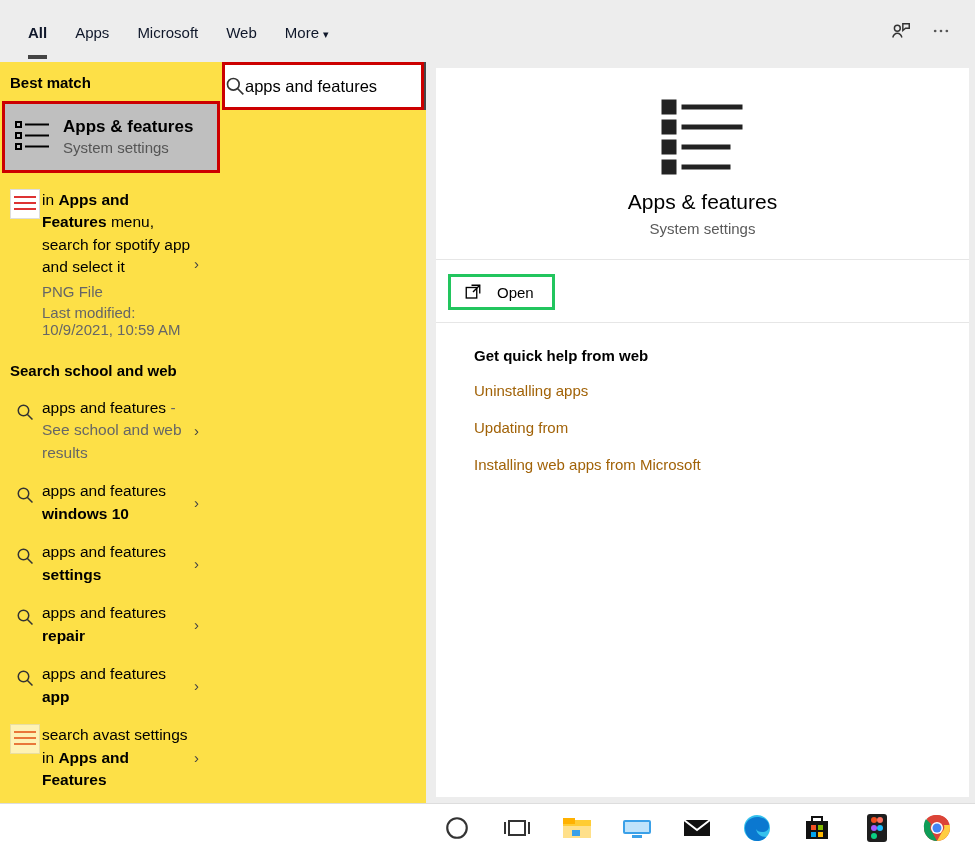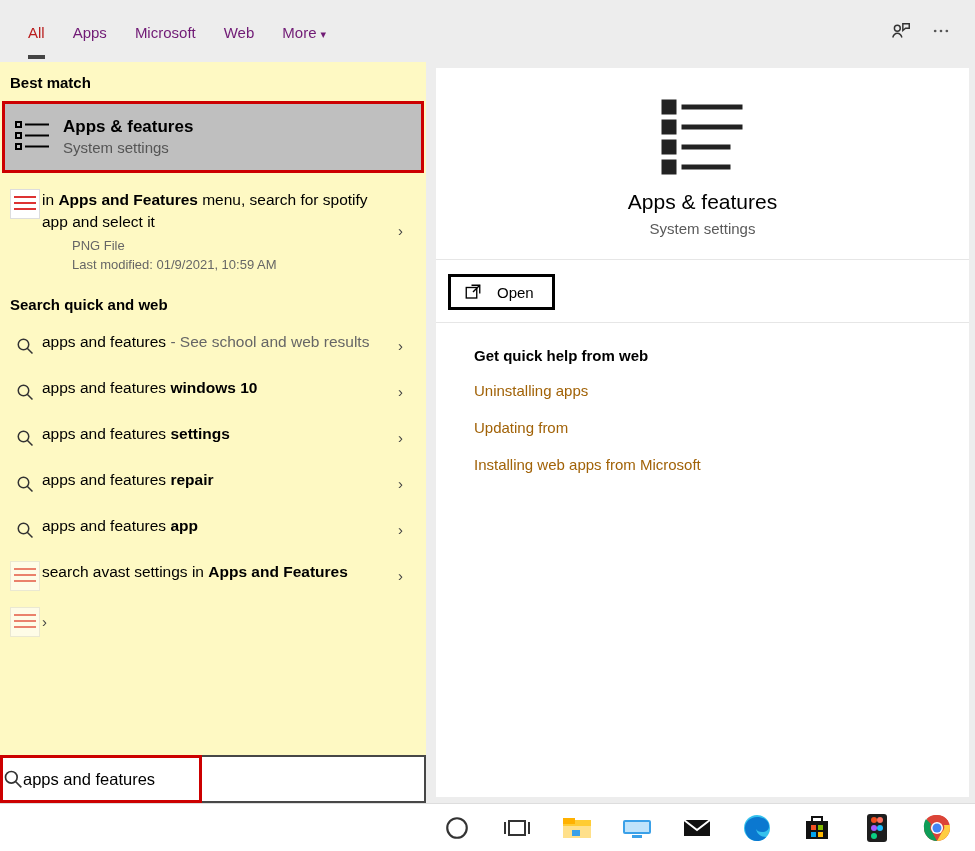--- a/index.html
+++ b/index.html
@@ -1,46 +1,46 @@
 <!DOCTYPE html>
 <html><head>
 <meta charset="utf-8">
 <style>
   * { box-sizing: border-box; margin: 0; padding: 0; }
   html, body { width: 975px; height: 851px; overflow: hidden; font-family: "Segoe UI", Arial, sans-serif; background: #ededed; }
   body { display: flex; flex-direction: column; }
 
   
   .top-tabs { height: 62px; display: flex; align-items: center; padding: 0 14px; }
-  .top-tabs .tab { padding: 20px 14px 18px; font-size: 15px; color: #701a75; cursor: pointer; position: relative; }
-  .top-tabs .tab.active { color: #b91c1c; font-weight: 400; }
+  .top-tabs .tab { padding: 20px 14px 18px; font-size: 15px; color: #0f172a; cursor: pointer; position: relative; }
+  .top-tabs .tab.active { color: #0f172a; font-weight: 700; }
   .top-tabs .tab.active::after { content: ""; position: absolute; left: 14px; right: 14px; bottom: 0; height: 4px; background: #444; }
   .top-tabs .more-chev { font-size: 11px; margin-left: 4px; }
   .top-tabs .spacer { flex: 1; }
   .top-tabs .top-icon { width: 40px; height: 40px; display: flex; align-items: center; justify-content: center; color: #333; cursor: pointer; }
 
   
   .main { flex: 1; display: flex; min-height: 0; }
 
   
-  .left { width: 426px; background: #fef9c3; display: flex; flex-direction: column; border-right: 0; position: relative; }
+  .left { width: 426px; background: #fde047; display: flex; flex-direction: row; border-right: 0; position: relative; }
   .left-scroll { flex: 1; overflow: hidden; }
   .section-header { font-size: 15px; font-weight: 600; color: #000; padding: 12px 10px 10px; }
 
   .best-match-box { border: 3px solid #c00; margin: 0 2px 2px 2px; }
   .best-match { background: #bfbfbf; display: flex; align-items: center; padding: 12px 8px 14px 8px; gap: 10px; cursor: pointer; }
   .best-match .bm-icon { width: 40px; height: 40px; display: flex; align-items: center; justify-content: center; }
   .bm-title { font-size: 17px; font-weight: 600; color: #000; }
   .bm-sub { font-size: 15px; color: #555; margin-top: 2px; }
 
   .result-row { display: flex; align-items: flex-start; padding: 8px 8px 8px 10px; gap: 2px; cursor: pointer; position: relative; }
   .result-row .r-icon { width: 30px; height: 30px; flex-shrink: 0; display:flex; align-items:center; justify-content:center; color:#333;}
   .result-row .r-body { flex: 1; }
   .result-row .r-title { font-size: 15.5px; color: #000; line-height: 1.45; }
-  .result-row .r-meta { font-size: 13px; color: #666; margin-top: 4px; margin-left: 30px; }
+  .result-row .r-meta { font-size: 15px; color: #666; margin-top: 4px; }
   .result-row .r-chev { width: 20px; color: #444; font-size: 15px; align-self: center; }
 
   .thumb { width: 30px; height: 30px; background: #fff; border:1px solid #ddd; position: relative; overflow: hidden; }
   .thumb::before, .thumb::after { content:""; position:absolute; left:3px; right:3px; height:2px; background:#d33; }
   .thumb::before { top:6px; }
   .thumb::after { top:12px; box-shadow: 0 6px 0 #d33; }
 
   
   .search-bar-wrap { height: 48px; padding: 0 0 0 0; display:flex; align-items:stretch; }
   .search-bar-box { border: 3px solid #c00; height: 48px; width: 202px; display:flex; align-items:center; background:#fff; }
@@ -50,21 +50,21 @@
   .search-input::after{content:"";}
 
   
   .right { flex: 1; background: #fff; margin: 6px 6px 6px 10px; display:flex; flex-direction:column; }
   .preview-top { display:flex; flex-direction:column; align-items:center; padding: 28px 0 22px; border-bottom:1px solid #e6e6e6; }
   .preview-icon { width: 90px; height: 80px; margin-bottom: 14px; }
   .preview-title { font-size: 21px; color:#000; }
   .preview-sub { font-size: 15px; color:#5a5a5a; margin-top: 6px; }
 
   .open-row-wrap { padding: 14px 12px 12px 12px; border-bottom:1px solid #e6e6e6; }
-  .open-row-box { border:3px solid #000000; display:inline-flex; align-items:center; padding: 6px 18px 6px 12px; gap: 14px; cursor:pointer; }
+  .open-row-box { border:3px solid #22c55e; display:inline-flex; align-items:center; padding: 6px 18px 6px 12px; gap: 14px; cursor:pointer; }
   .open-row-box .open-label { font-size:15px; color:#000; }
 
   .quick-help { padding: 24px 38px; }
   .quick-help h4 { font-size: 15px; font-weight:600; margin-bottom: 18px; }
   .quick-help .qh-link { font-size: 15px; color:#a16207; margin-bottom: 20px; cursor:pointer; }
 
   
   .taskbar { height: 48px; background: #fff; display:flex; align-items:center; padding: 0 4px 0 436px; gap: 18px; border-top:1px solid #ddd;}
   .taskbar .tb-icon { width: 42px; height: 42px; display:flex; align-items:center; justify-content:center; cursor:pointer; }
 
@@ -122,26 +122,26 @@
         </div>
       </div>
 
       <div class="result-row" style="padding-top:14px;padding-bottom:12px;">
         <div class="thumb"></div>
         <div class="r-body">
           <div class="r-title">
             <span>in </span><b>Apps and Features</b><span> menu, search for spotify app and select it</span>
           </div>
           <div class="r-meta">PNG File</div>
-          <div class="r-meta">Last modified: 01/9/2021, 10:59 AM</div>
+          <div class="r-meta">Last modified: 10/9/2021, 10:59 AM</div>
         </div>
         <div class="r-chev">›</div>
       </div>
 
-      <div class="section-header">Search quick and web</div>
+      <div class="section-header">Search school and web</div>
 
       <div class="result-row">
         <div class="r-icon">
           <svg width="18" height="18" viewBox="0 0 24 24" fill="none" stroke="#333" stroke-width="2">
               <circle cx="10" cy="10" r="7"></circle>
               <line x1="15" y1="15" x2="22" y2="22"></line>
             </svg>
         </div>
         <div class="r-body">
             <div class="r-title"><span>apps and features</span><b></b><span style="color:#666"> - See school and web results</span></div>

